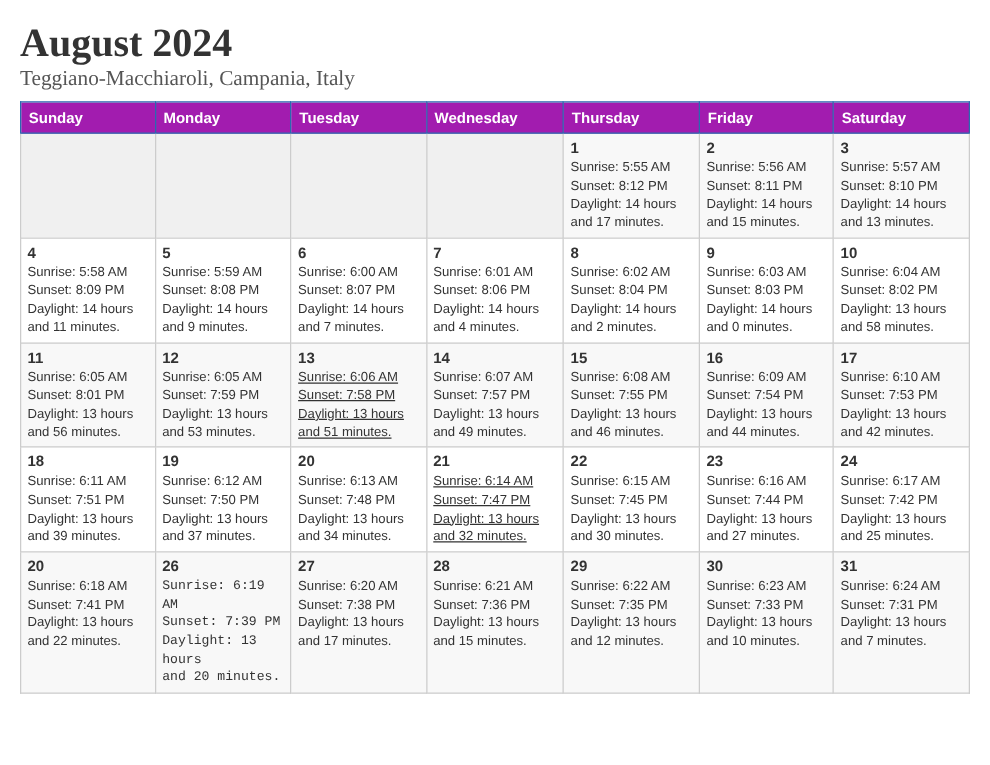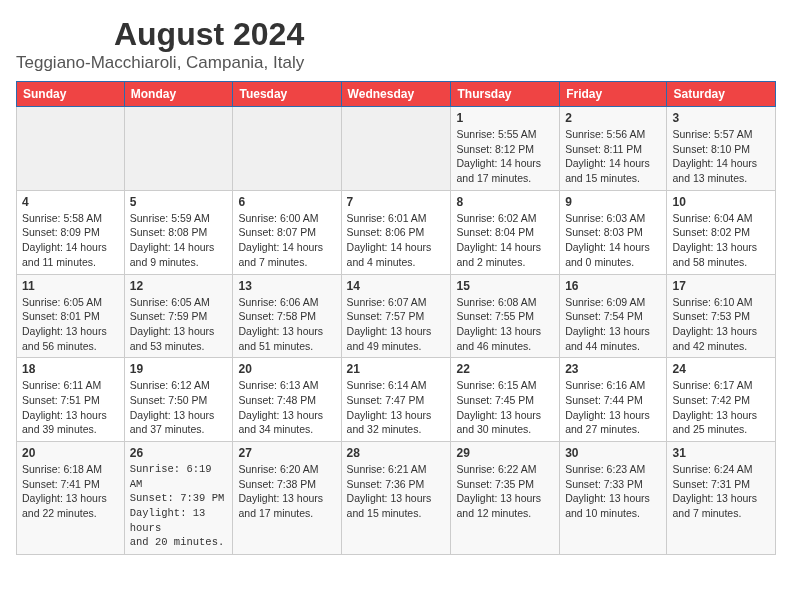--- a/index.html
+++ b/index.html
@@ -25,38 +25,39 @@
       font-size: 14px;
       font-weight: bold;
       color: #333;
       line-height: 1.2;
     }
     .logo-icon {
       width: 32px;
       height: 32px;
     }
     .title-area {
-      text-align: right;
+      text-align: left;
+      font-family: Liberation Serif, serif;
     }
     .month-year {
       font-size: 32px;
       font-weight: bold;
       color: #333;
     }
     .location {
       font-size: 17px;
       color: #555;
     }
     table {
       width: 100%;
       border-collapse: collapse;
       font-size: 11px;
     }
     thead tr th {
-      background: #ef4444;
+      background: #a21caf;
       color: #fff;
       padding: 5px 6px;
       text-align: left;
       font-size: 12px;
       font-weight: bold;
       border: 1px solid #2a6aaf;
     }
     tbody tr td {
       border: 1px solid #ccc;
       vertical-align: top;
@@ -195,21 +196,21 @@
         </td>
         <td>
           <span class="day-number">12</span>
           <div class="day-info" style="white-space: pre-line;">Sunrise: 6:05 AM
 Sunset: 7:59 PM
 Daylight: 13 hours
 and 53 minutes.</div>
         </td>
         <td>
           <span class="day-number">13</span>
-          <div class="day-info" style="white-space: pre-line;">Sunrise: 6:06 AM
+          <div class="day-info" style="white-space: pre-line; text-decoration: underline;">Sunrise: 6:06 AM
 Sunset: 7:58 PM
 Daylight: 13 hours
 and 51 minutes.</div>
         </td>
         <td>
           <span class="day-number">14</span>
           <div class="day-info" style="white-space: pre-line;">Sunrise: 6:07 AM
 Sunset: 7:57 PM
 Daylight: 13 hours
 and 49 minutes.</div>
@@ -253,21 +254,21 @@
         </td>
         <td>
           <span class="day-number">20</span>
           <div class="day-info" style="white-space: pre-line;">Sunrise: 6:13 AM
 Sunset: 7:48 PM
 Daylight: 13 hours
 and 34 minutes.</div>
         </td>
         <td>
           <span class="day-number">21</span>
-          <div class="day-info" style="white-space: pre-line;">Sunrise: 6:14 AM
+          <div class="day-info" style="white-space: pre-line; text-decoration: underline;">Sunrise: 6:14 AM
 Sunset: 7:47 PM
 Daylight: 13 hours
 and 32 minutes.</div>
         </td>
         <td>
           <span class="day-number">22</span>
           <div class="day-info" style="white-space: pre-line;">Sunrise: 6:15 AM
 Sunset: 7:45 PM
 Daylight: 13 hours
 and 30 minutes.</div>

